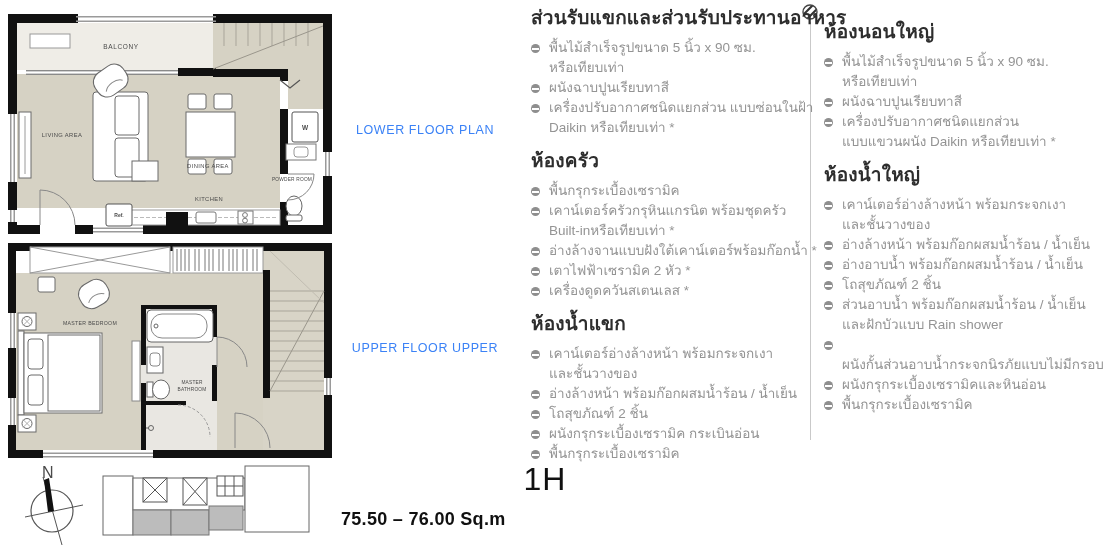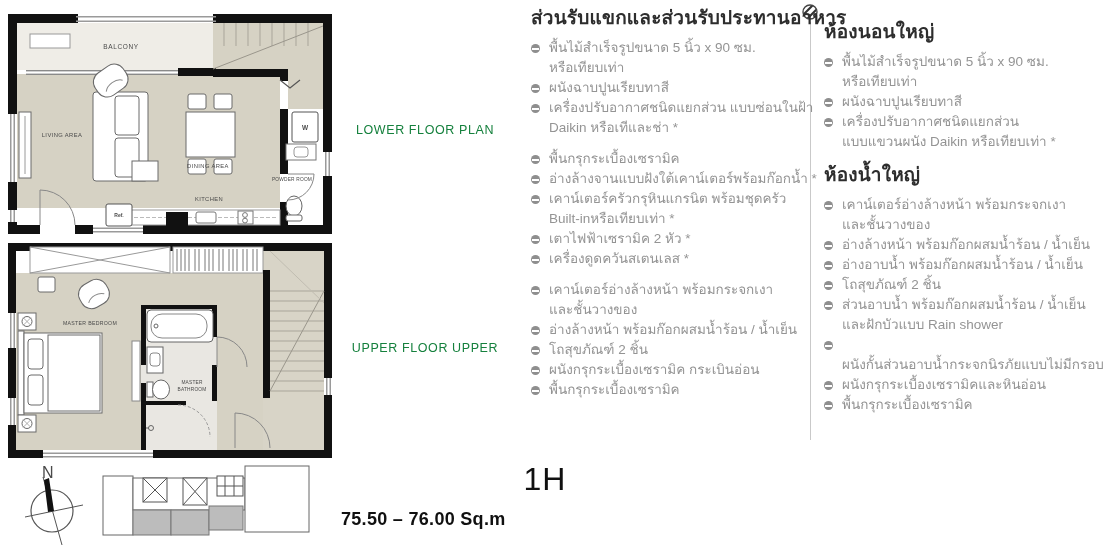--- a/index.html
+++ b/index.html
@@ -30,21 +30,21 @@
   .line{
     display:block;font-size:13.5px;line-height:20px;min-height:20px;
     color:#949494;white-space:nowrap;
   }
   
   #divider{position:absolute;left:810px;top:22px;width:1px;height:418px;background:#c9c9c9;}
   #pin{position:absolute;left:801px;top:3px;}
   
   .plan-label{
     position:absolute;left:339px;width:172px;text-align:center;
-    font-size:12.5px;color:#15803d;letter-spacing:0.6px;white-space:nowrap;
+    font-size:12.5px;color:#3b82f6;letter-spacing:0.6px;white-space:nowrap;
   }
   #lower-label{top:123px;}
   #upper-label{top:341px;}
   
   #unit-type{
     position:absolute;left:455px;top:455px;width:180px;text-align:center;
     font-size:32px;line-height:48px;color:#101010;font-weight:400;letter-spacing:1px;
   }
   #unit-area{
     position:absolute;left:341px;top:503px;width:240px;
@@ -343,61 +343,63 @@
         <li class="spec-item">
           <span class="bullet"></span>
           <span class="item-lines">
             <span class="line">ผนังฉาบปูนเรียบทาสี</span>
           </span>
         </li>
         <li class="spec-item">
           <span class="bullet"></span>
           <span class="item-lines">
             <span class="line">เครื่องปรับอากาศชนิดแยกส่วน แบบซ่อนในฝ้า</span>
-            <span class="line">Daikin หรือเทีและช่า *</span>
+            <span class="line">Daikin หรือเทียบเท่า *</span>
           </span>
         </li>
       </ul>
     </div>
     <div class="spec-section">
+      <h3>ห้องครัว</h3>
       <ul class="spec-list">
         <li class="spec-item">
           <span class="bullet"></span>
           <span class="item-lines">
             <span class="line">พื้นกรุกระเบื้องเซรามิค</span>
-          </span>
-        </li>
-        <li class="spec-item">
-          <span class="bullet"></span>
-          <span class="item-lines">
-            <span class="line">อ่างล้างจานแบบฝังใต้เคาน์เตอร์พร้อมก๊อกน้ำ *</span>
           </span>
         </li>
         <li class="spec-item">
           <span class="bullet"></span>
           <span class="item-lines">
             <span class="line">เคาน์เตอร์ครัวกรุหินแกรนิต พร้อมชุดครัว</span>
             <span class="line">Built-inหรือเทียบเท่า *</span>
+          </span>
+        </li>
+        <li class="spec-item">
+          <span class="bullet"></span>
+          <span class="item-lines">
+            <span class="line">อ่างล้างจานแบบฝังใต้เคาน์เตอร์พร้อมก๊อกน้ำ *</span>
           </span>
         </li>
         <li class="spec-item">
           <span class="bullet"></span>
           <span class="item-lines">
             <span class="line">เตาไฟฟ้าเซรามิค 2 หัว *</span>
           </span>
         </li>
         <li class="spec-item">
           <span class="bullet"></span>
           <span class="item-lines">
             <span class="line">เครื่องดูดควันสเตนเลส *</span>
           </span>
         </li>
       </ul>
     </div>
     <div class="spec-section">
+      <h3>ห้องน้ำแขก</h3>
       <ul class="spec-list">
         <li class="spec-item">
           <span class="bullet"></span>
           <span class="item-lines">
             <span class="line">เคาน์เตอร์อ่างล้างหน้า พร้อมกระจกเงา</span>
             <span class="line">และชั้นวางของ</span>
           </span>
         </li>
         <li class="spec-item">
           <span class="bullet"></span>

